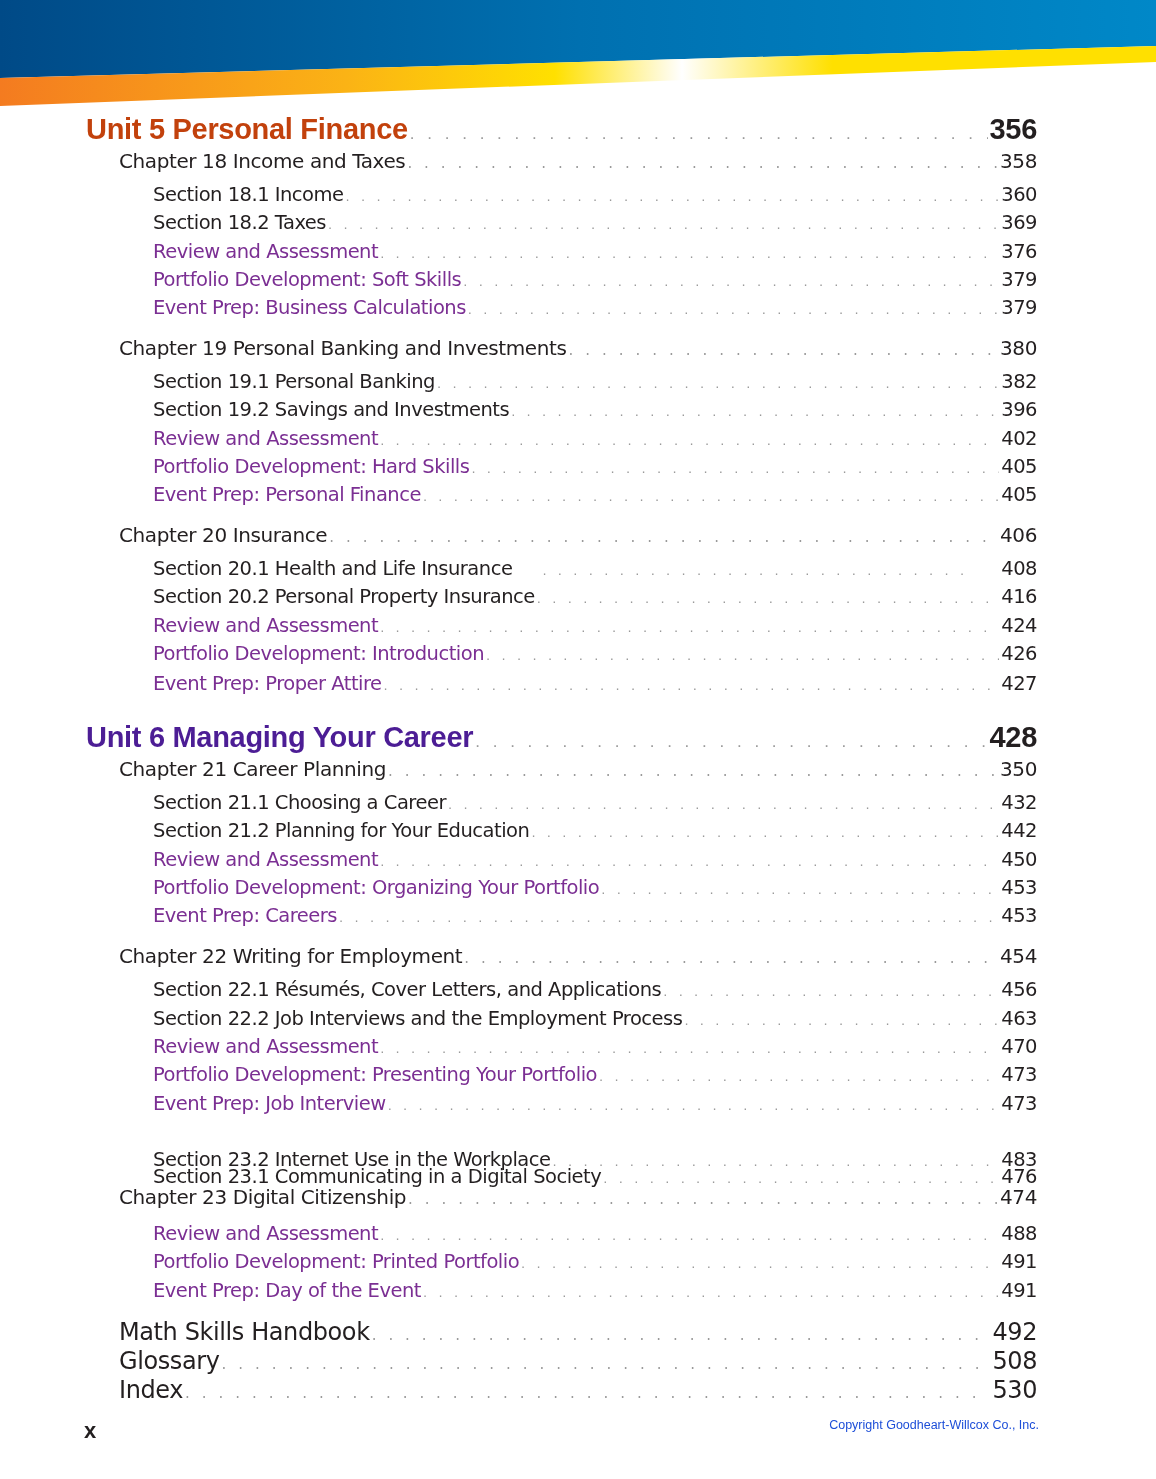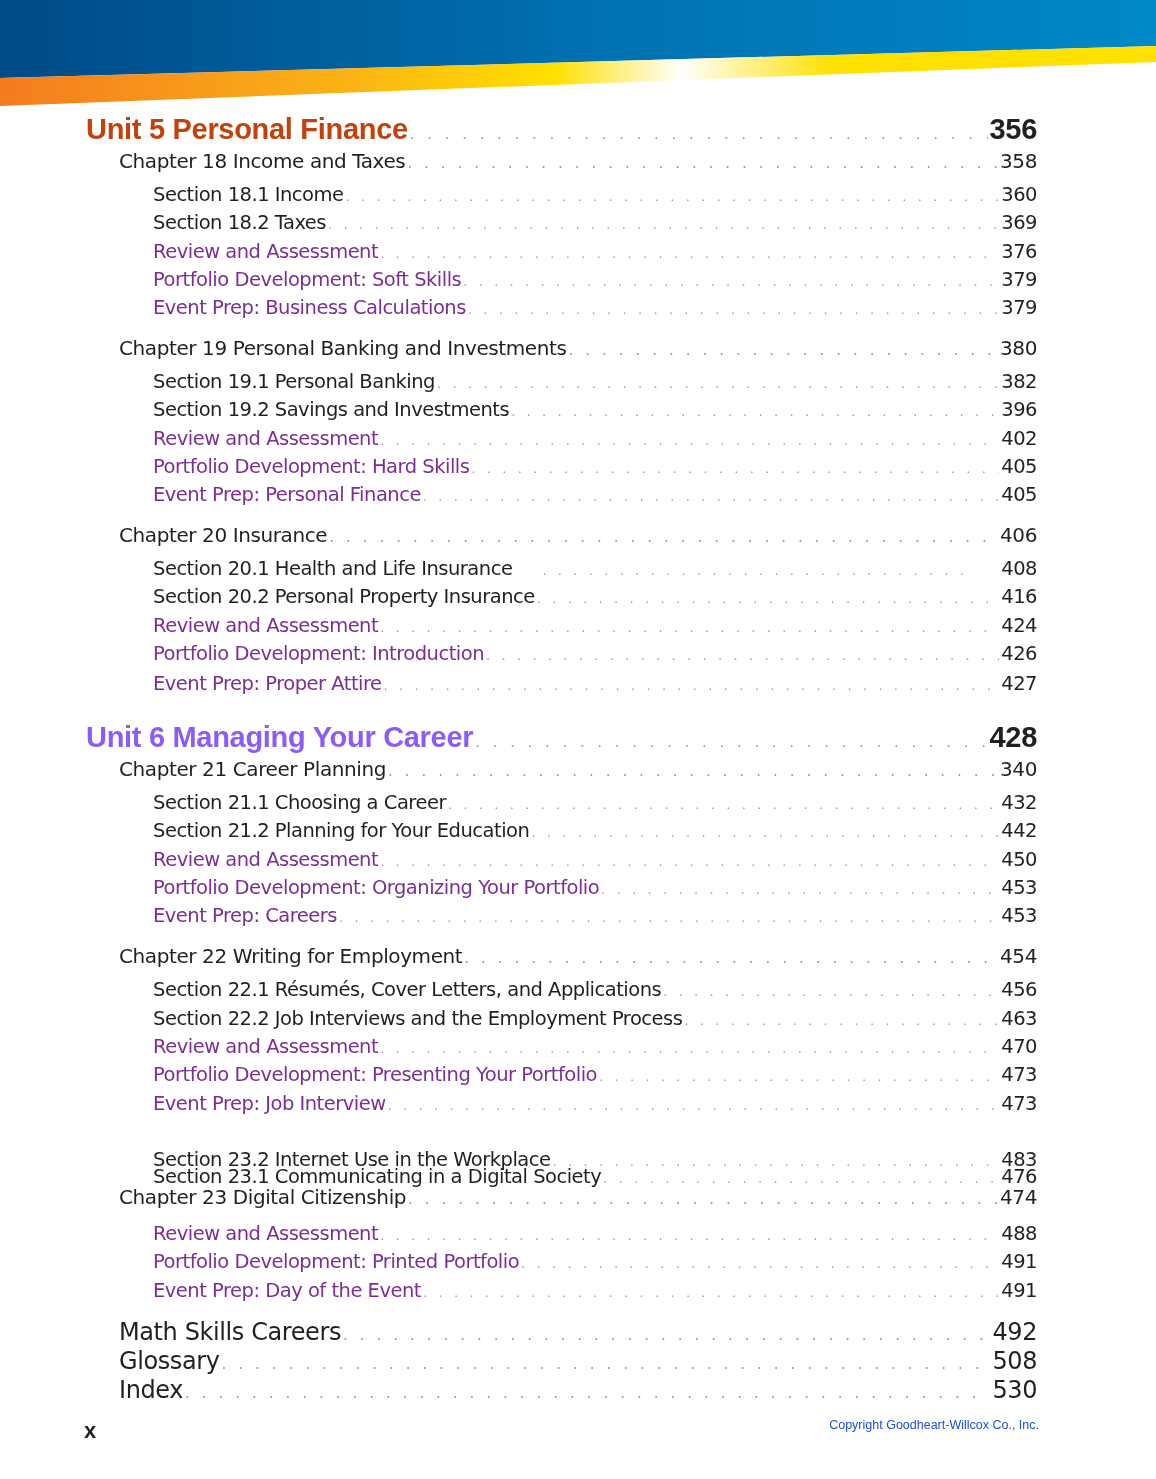--- a/index.html
+++ b/index.html
@@ -145,29 +145,29 @@
       <span class="leader"></span>
       <span class="page">426</span>
   </div>
   <div class="row section purple" style="top:672px;">
     <span class="label">Event Prep: Proper Attire</span>
       <span class="leader"></span>
       <span class="page">427</span>
   </div>
 
   <div class="row unit" style="top:721px;">
-    <span class="label" style="color:#8b5cf6;">Unit 6  Managing Your Career</span>
+    <span class="label" style="color:#4c1d95;">Unit 6  Managing Your Career</span>
     <span class="leader"></span>
     <span class="page">428</span>
   </div>
 
   <div class="row chapter" style="top:757px;">
     <span class="label">Chapter 21 Career Planning</span>
     <span class="leader"></span>
-    <span class="page">340</span>
+    <span class="page">350</span>
   </div>
   <div class="row section" style="top:791px;">
     <span class="label">Section 21.1 Choosing a Career</span>
       <span class="leader"></span>
       <span class="page">432</span>
   </div>
   <div class="row section" style="top:819px;">
     <span class="label">Section 21.2 Planning for Your Education</span>
       <span class="leader"></span>
       <span class="page">442</span>
@@ -244,21 +244,21 @@
       <span class="leader"></span>
       <span class="page">491</span>
   </div>
   <div class="row section purple" style="top:1279px;">
     <span class="label">Event Prep: Day of the Event</span>
       <span class="leader"></span>
       <span class="page">491</span>
   </div>
 
   <div class="row backmatter" style="top:1318px;">
-    <span class="label">Math Skills Careers</span>
+    <span class="label">Math Skills Handbook</span>
     <span class="leader"></span>
     <span class="page">492</span>
   </div>
   <div class="row backmatter" style="top:1347px;">
     <span class="label">Glossary</span>
     <span class="leader"></span>
     <span class="page">508</span>
   </div>
   <div class="row backmatter" style="top:1376px;">
     <span class="label">Index</span>

